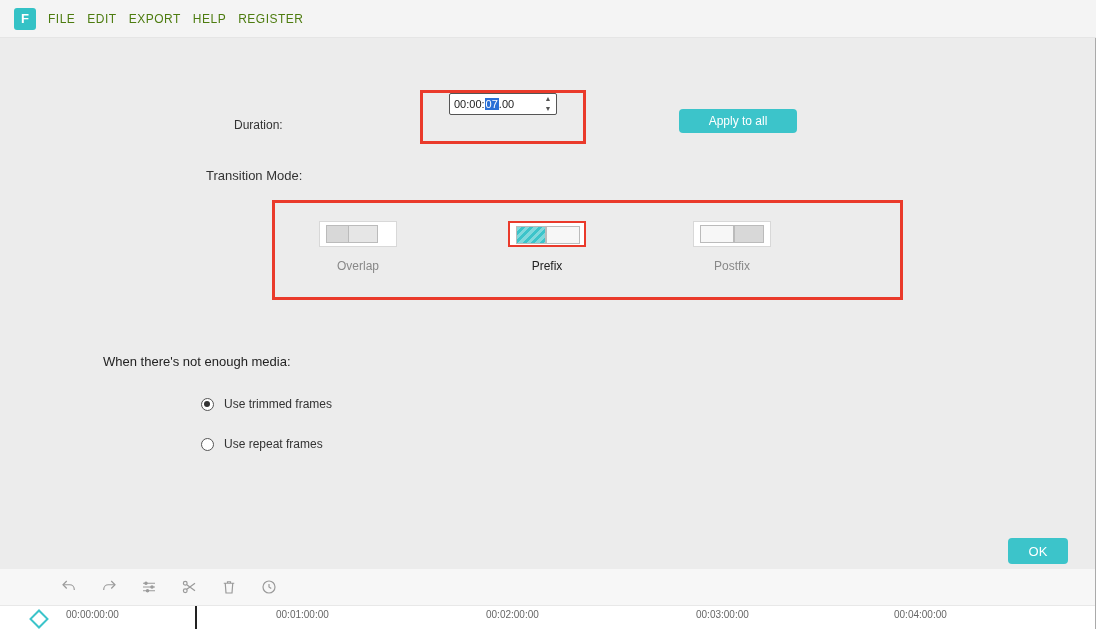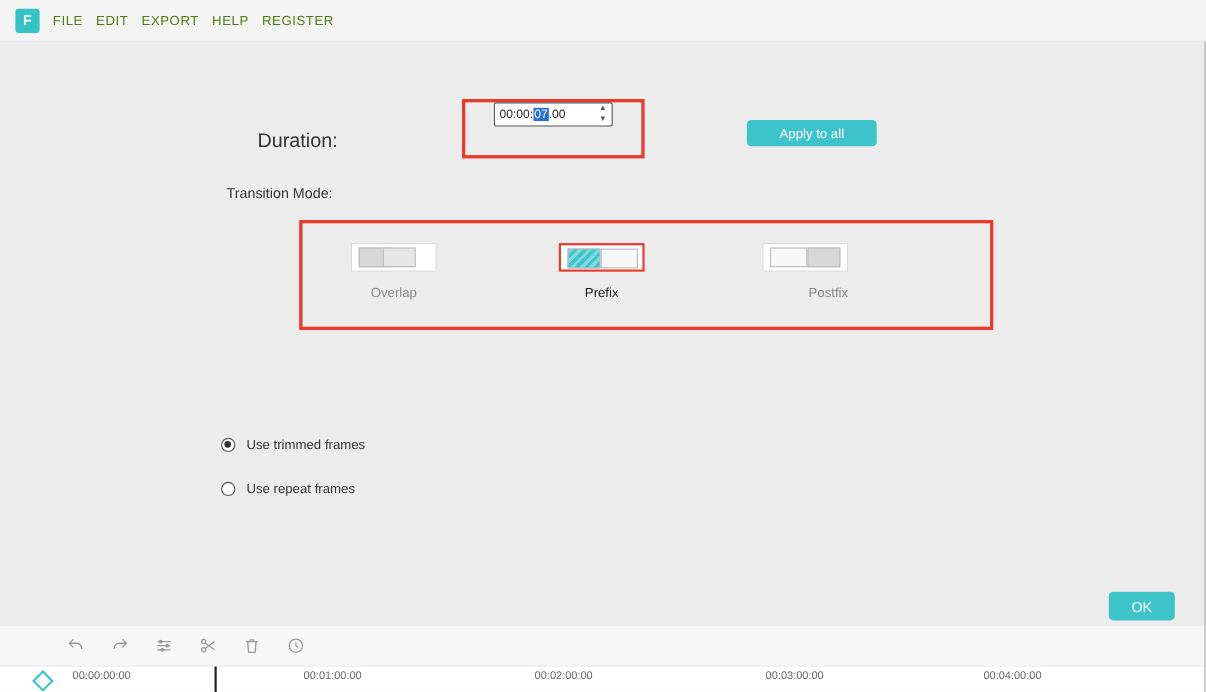--- a/index.html
+++ b/index.html
@@ -25,21 +25,21 @@
 .menu-item { font-size: 12px; color: #4d7c0f; letter-spacing: 0.5px; cursor: pointer; }
 
 
 .main {
   position: relative;
   background: #ececec;
   height: calc(629px - 38px - 36px - 24px);
   padding: 30px 40px 0 40px;
 }
 
-.label-duration { position: absolute; left: 234px; top: 80px; font-size: 18px; color: #333; }
+.label-duration { position: absolute; left: 234px; top: 80px; font-size: 12px; color: #333; }
 .duration-box {
   position: absolute; left: 420px; top: 52px;
   width: 166px; height: 54px;
   border: 3px solid #ea3a2b;
   display: flex; align-items: flex-start; justify-content: center;
 }
 .duration-input {
   width: 108px; height: 22px;
   border: 1px solid #555;
   border-radius: 2px;
@@ -76,21 +76,21 @@
   width: 631px; height: 100px;
   border: 3px solid #ea3a2b;
 }
 .mode-cell {
   position: absolute; top: 18px;
   display: flex; flex-direction: column; align-items: center; gap: 12px;
   cursor: pointer;
 }
 .mode-cell.overlap { left: 44px; }
 .mode-cell.prefix { left: 233px; }
-.mode-cell.postfix { left: 418px; align-items: flex-end; }
+.mode-cell.postfix { left: 418px; }
 .mode-graphic {
   width: 78px; height: 26px;
   background: #fff;
   border: 1px solid #d8d8d8;
   position: relative;
 }
 .mode-graphic.sel { border: 2px solid #ea3a2b; width: 78px; height: 26px; }
 .mg-a, .mg-b { position: absolute; top: 3px; height: 18px; background: #d8d8d8; border: 1px solid #bbb; }
 .overlap .mg-a { left: 6px; width: 30px; }
 .overlap .mg-b { left: 28px; width: 30px; background: #e6e6e6; }
@@ -188,20 +188,21 @@
     <div class="mode-cell postfix">
       <div class="mode-graphic">
         <div class="mg-a"></div>
           <div class="mg-b"></div>
       </div>
       <span class="mode-label">Postfix</span>
     </div>
 
   </div>
 
+  <div class="label-media">When there's not enough media:</div>
 
   <div class="radio-row r1">
     <span class="radio filled"></span>
     <span>Use trimmed frames</span>
   </div>
   <div class="radio-row r2">
     <span class="radio"></span>
     <span>Use repeat frames</span>
   </div>
 

